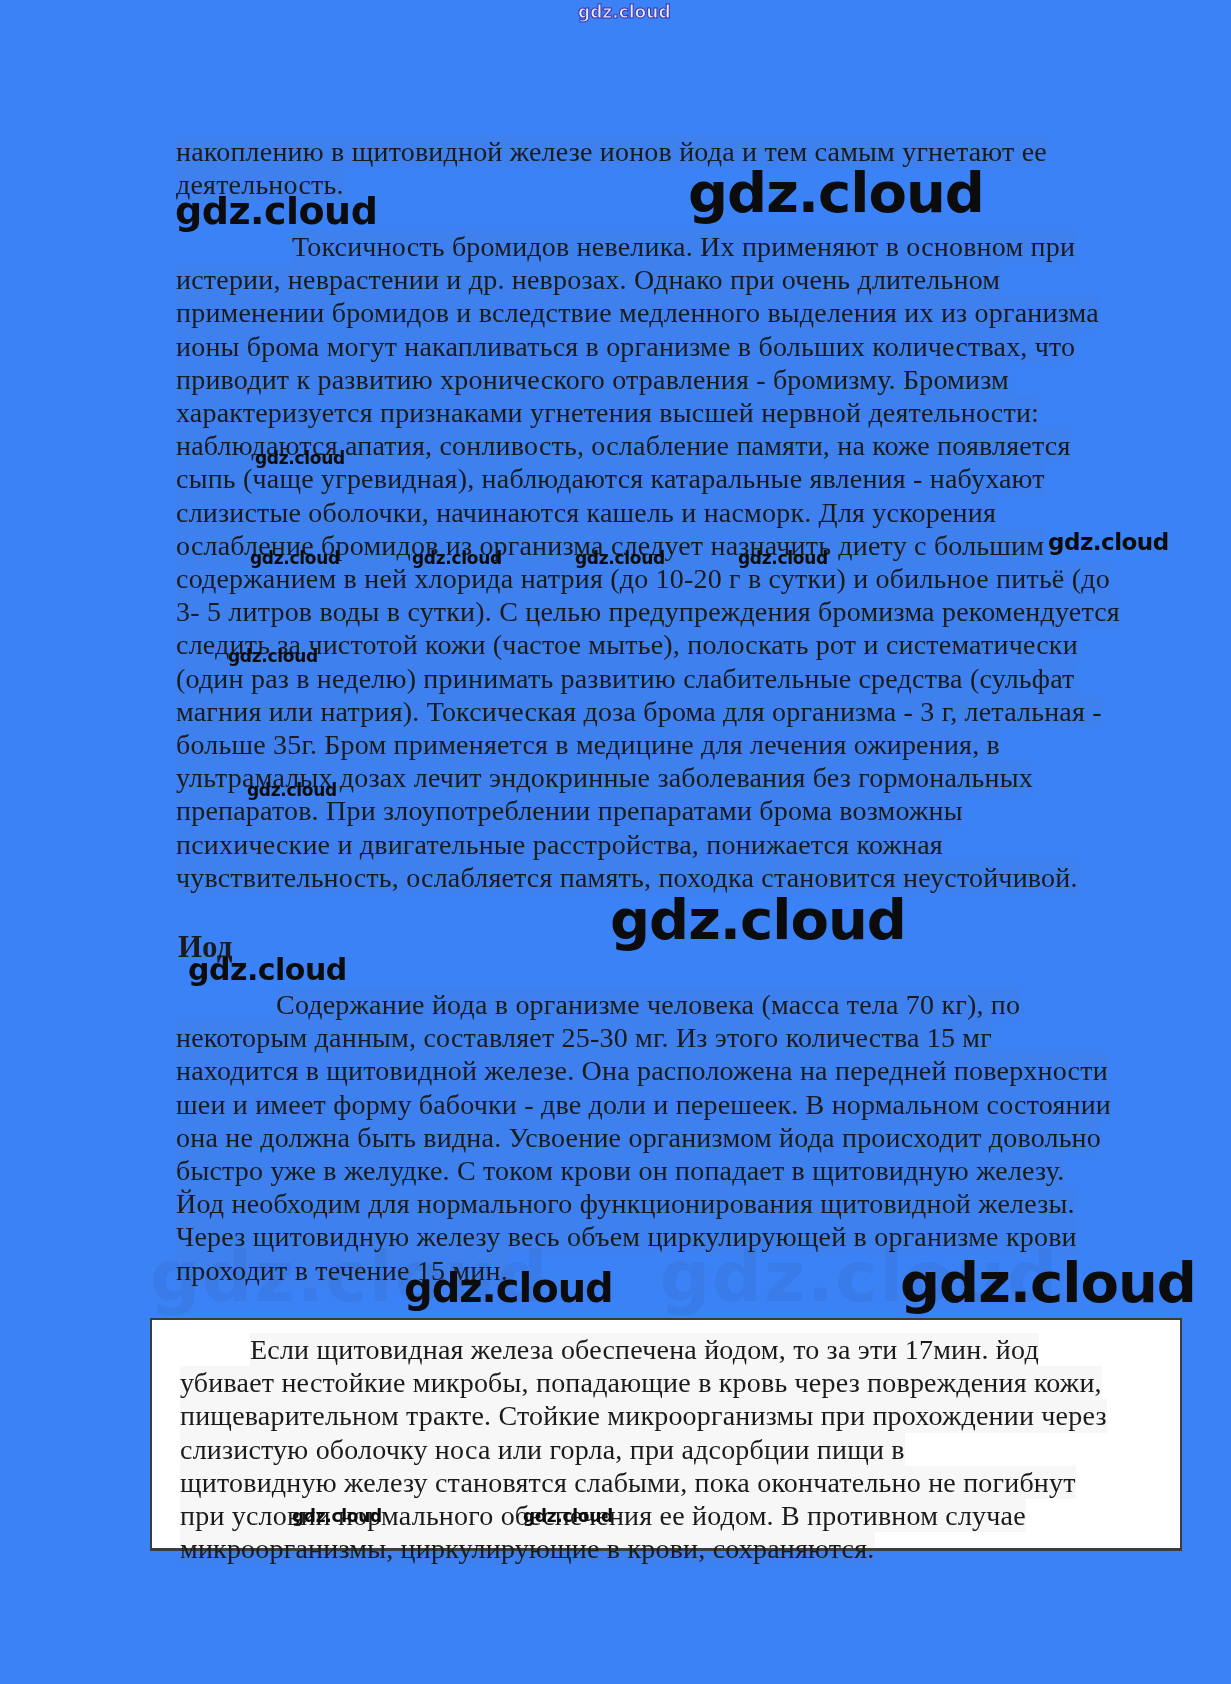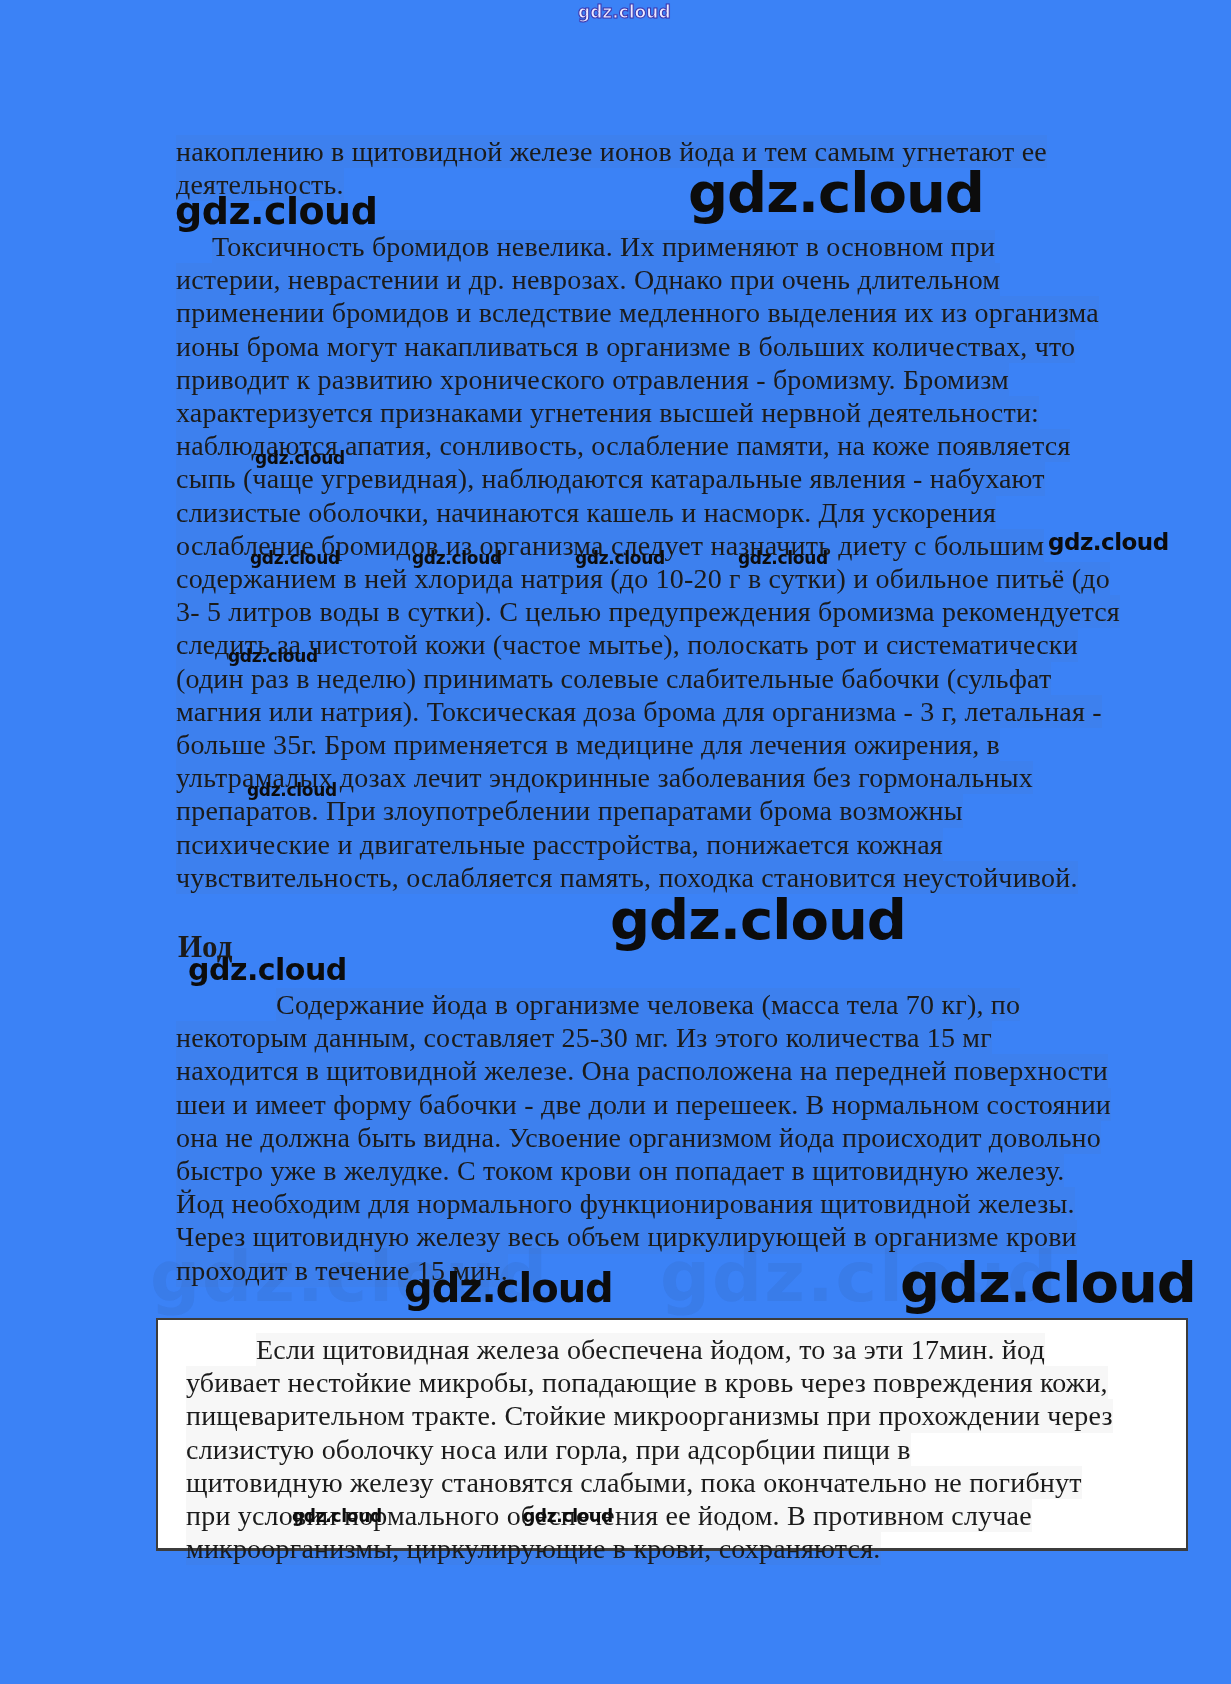--- a/index.html
+++ b/index.html
@@ -18,21 +18,21 @@
     left:176px;
     line-height:33.2px;
     font-size:28px;
     white-space:nowrap;
     letter-spacing:0.2px;
   }
   .para .tl{
     width:fit-content;
     background:rgba(110,110,110,0.055); 
   }
-  .indent-78 .tl:first-child{margin-left:36px;text-align:center;}
+  .indent-78 .tl:first-child{margin-left:116px;text-align:center;}
   .indent-66 .tl:first-child{margin-left:100px;}
   .indent-70 .tl:first-child{margin-left:70px;}
   
   .wm{
     position:absolute;
     font-family:"DejaVu Sans","Liberation Sans",sans-serif;
     font-weight:bold;
     color:#0c0c0c;
     letter-spacing:-0.5px;
     white-space:nowrap;
@@ -60,21 +60,21 @@
   .heading{
     position:absolute;
     font-weight:bold;
     font-size:31px;
     line-height:1;
     white-space:nowrap;
   }
   
   .infobox{
     position:absolute;
-    left:156px;
+    left:150px;
     top:1318px;
     width:1028px;
     height:228px;
     border:2px solid #3c3c3c;
     border-bottom-width:3px;
     background:#ffffff;
   }
   .infobox .para{
     position:absolute;
     left:28px;
@@ -104,21 +104,21 @@
       <div class="tl">ионы брома могут накапливаться в организме в больших количествах, что</div>
       <div class="tl">приводит к развитию хронического отравления - бромизму. Бромизм</div>
       <div class="tl">характеризуется признаками угнетения высшей нервной деятельности:</div>
       <div class="tl">наблюдаются апатия, сонливость, ослабление памяти, на коже появляется</div>
       <div class="tl">сыпь (чаще угревидная), наблюдаются катаральные явления - набухают</div>
       <div class="tl">слизистые оболочки, начинаются кашель и насморк. Для ускорения</div>
       <div class="tl">ослабление бромидов из организма следует назначить диету с большим</div>
       <div class="tl">содержанием в ней хлорида натрия (до 10-20 г в сутки) и обильное питьё (до</div>
       <div class="tl">3- 5 литров воды в сутки). С целью предупреждения бромизма рекомендуется</div>
       <div class="tl">следить за чистотой кожи (частое мытье), полоскать рот и систематически</div>
-      <div class="tl">(один раз в неделю) принимать солевые слабительные бабочки (сульфат</div>
+      <div class="tl">(один раз в неделю) принимать развитию слабительные средства (сульфат</div>
       <div class="tl">магния или натрия). Токсическая доза брома для организма - 3 г, летальная -</div>
       <div class="tl">больше 35г. Бром применяется в медицине для лечения ожирения, в</div>
       <div class="tl">ультрамалых дозах лечит эндокринные заболевания без гормональных</div>
       <div class="tl">препаратов. При злоупотреблении препаратами брома возможны</div>
       <div class="tl">психические и двигательные расстройства, понижается кожная</div>
       <div class="tl">чувствительность, ослабляется память, походка становится неустойчивой.</div>
     </div>
 
   <div class="wm wm-small" style="left:255px;top:450px;">gdz.cloud</div>
 

